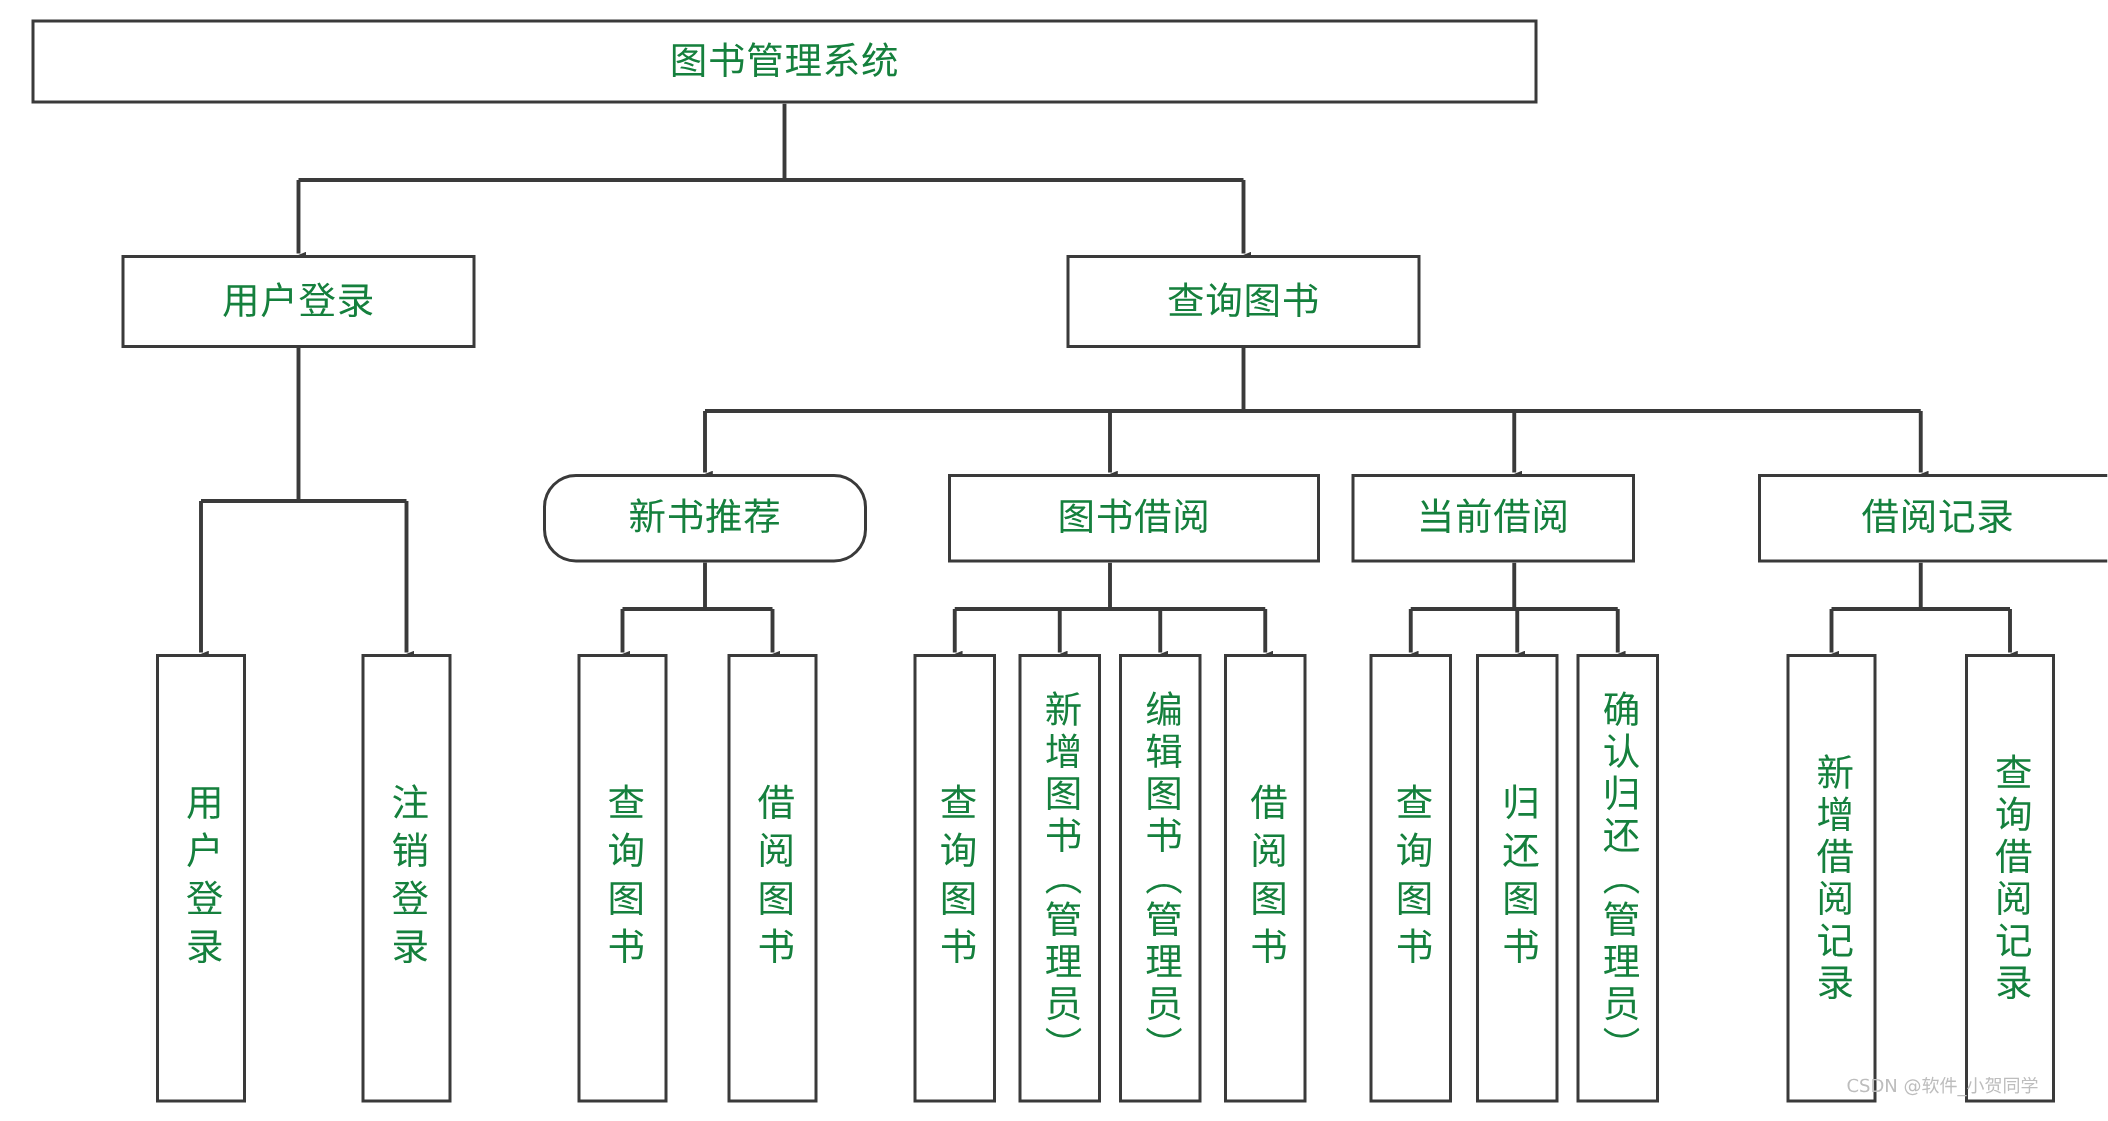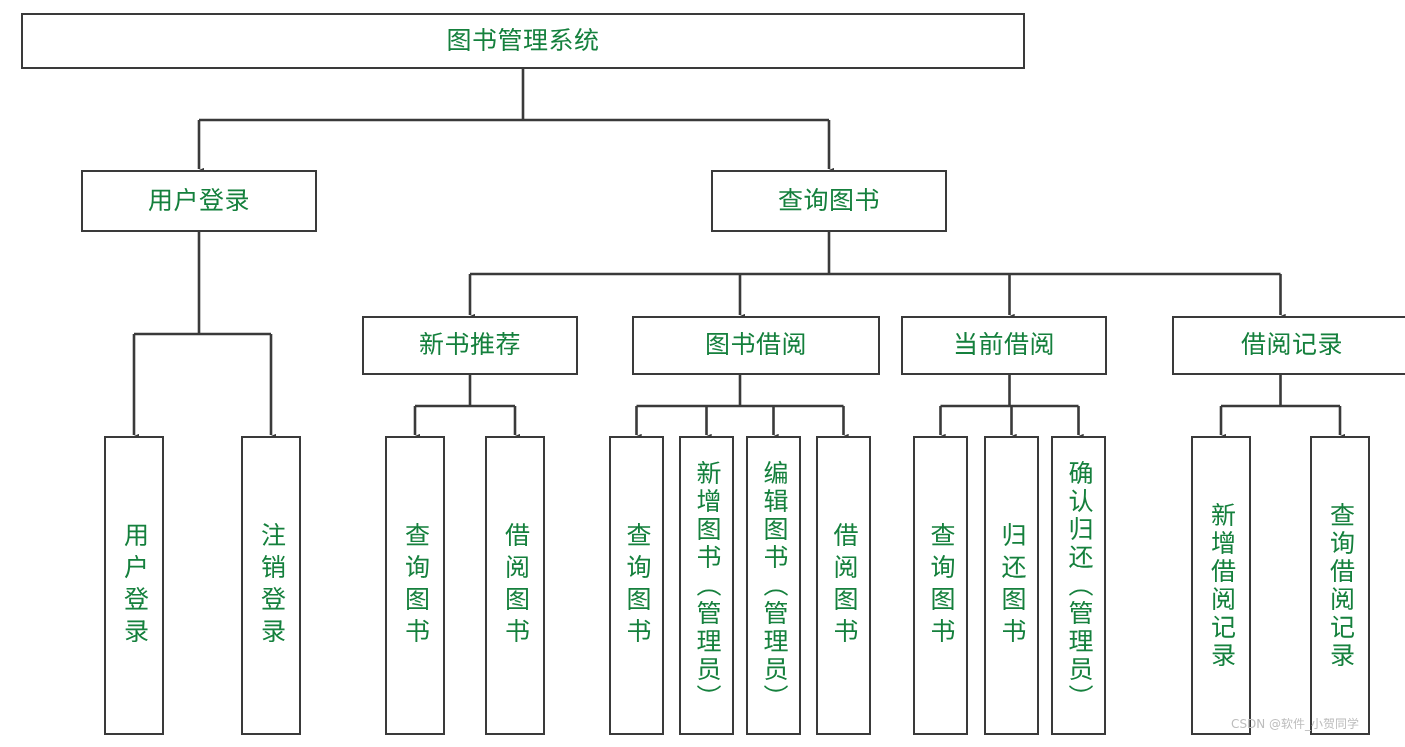--- a/index.html
+++ b/index.html
@@ -124,27 +124,27 @@
   <div id="node-layer">
       <div class="node horizontal" style="left: 21px; top: 13px; width: 1004px; height: 56px; border-color: rgb(58, 58, 58); background: rgb(255, 255, 255);">
         <span class="label">图书管理系统</span>
       </div>
       <div class="node horizontal" style="left: 81px; top: 170px; width: 236px; height: 62px; border-color: rgb(58, 58, 58); background: rgb(255, 255, 255);">
         <span class="label">用户登录</span>
       </div>
       <div class="node horizontal" style="left: 711px; top: 170px; width: 236px; height: 62px; border-color: rgb(58, 58, 58); background: rgb(255, 255, 255);">
         <span class="label">查询图书</span>
       </div>
-      <div class="node horizontal" style="left: 362px; top: 316px; width: 216px; height: 59px; border-color: rgb(58, 58, 58); background: rgb(255, 255, 255);">
+      <div class="node horizontal" style="left: 362px; top: 316px; width: 216px; height: 59px; border-color: rgb(58, 58, 58); background: rgb(255, 255, 255); border-radius: 22px;">
         <span class="label">新书推荐</span>
       </div>
       <div class="node horizontal" style="left: 632px; top: 316px; width: 248px; height: 59px; border-color: rgb(58, 58, 58); background: rgb(255, 255, 255);">
         <span class="label">图书借阅</span>
       </div>
-      <div class="node horizontal" style="left: 901px; top: 316px; width: 206px; height: 59px; border-color: rgb(58, 58, 58); background: rgb(255, 255, 255);">
+      <div class="node horizontal" style="left: 901px; top: 316px; width: 189px; height: 59px; border-color: rgb(58, 58, 58); background: rgb(255, 255, 255);">
         <span class="label">当前借阅</span>
       </div>
       <div class="node horizontal" style="left: 1172px; top: 316px; width: 240px; height: 59px; border-color: rgb(58, 58, 58); background: rgb(255, 255, 255);">
         <span class="label">借阅记录</span>
       </div>
       <div class="node vertical" style="left: 104px; top: 436px; width: 60px; height: 299px; border-color: rgb(58, 58, 58); background: rgb(255, 255, 255);">
         <span class="label">用户登录</span>
       </div>
       <div class="node vertical" style="left: 241px; top: 436px; width: 60px; height: 299px; border-color: rgb(58, 58, 58); background: rgb(255, 255, 255);">
         <span class="label">注销登录</span>

